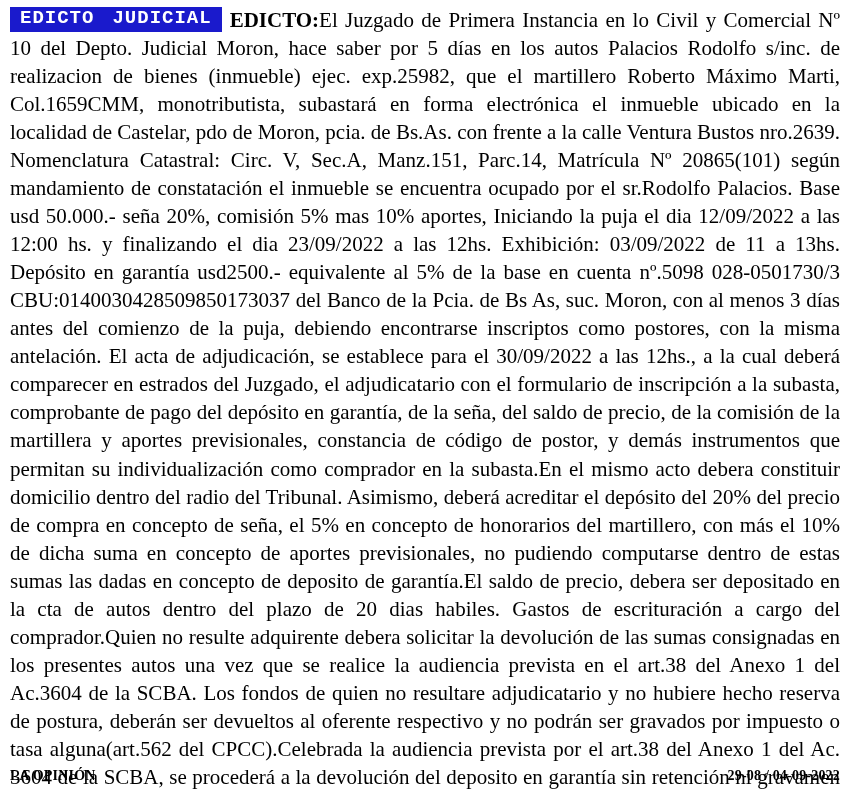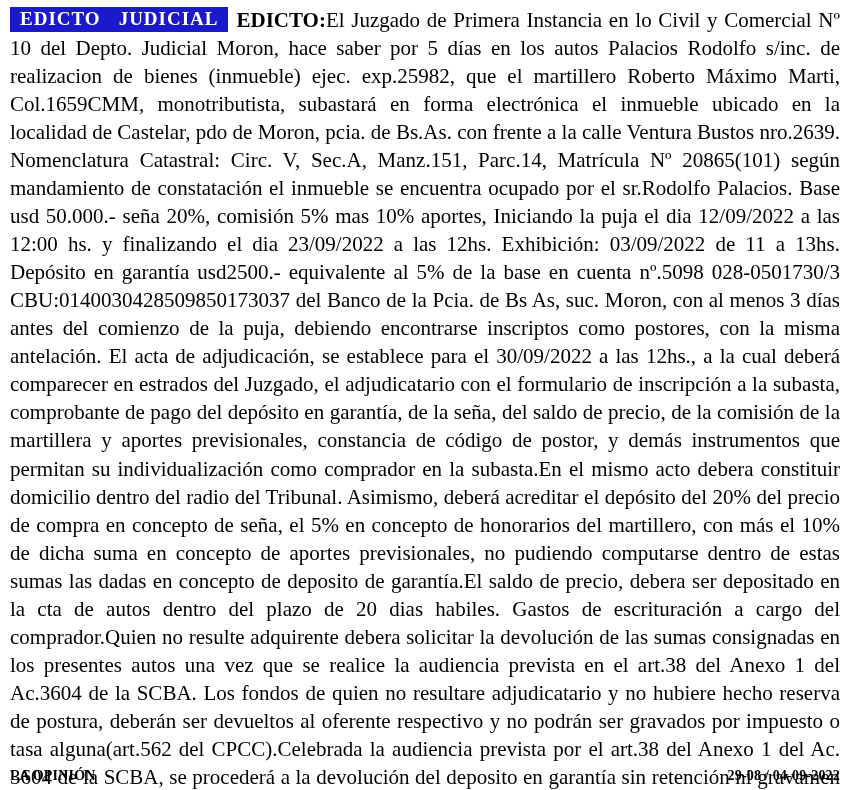--- a/index.html
+++ b/index.html
@@ -19,21 +19,21 @@
     box-sizing: border-box;
     width: 850px;
     height: 790px;
     padding: 6px 10px 4px 10px;
     position: relative;
   }
   .header-badge {
     display: inline-block;
     background: #1a1acc;
     color: #ffffff;
-    font-family: Liberation Serif, serif;
+    font-family: Liberation Mono, monospace;
     font-weight: bold;
     font-size: 19px;
     letter-spacing: 1px;
     padding: 2px 10px 3px 10px;
     line-height: 1.05;
     float: left;
     margin: 1px 8px 0 0;
   }
   .badge-word {
     display: inline-block;

